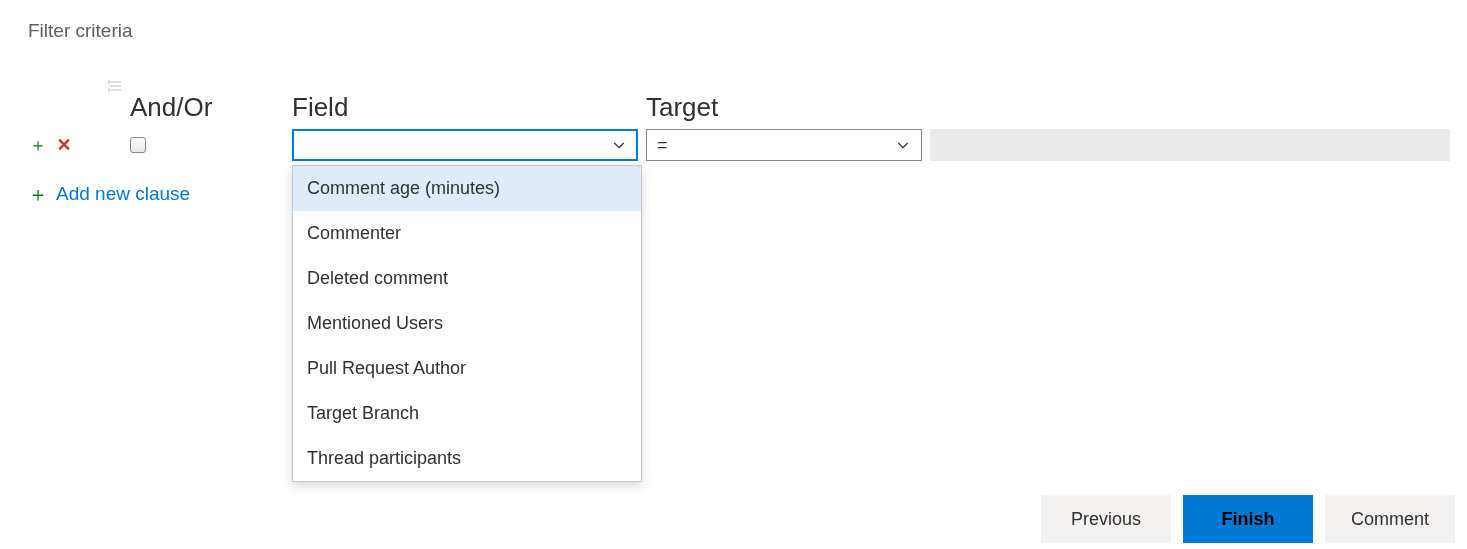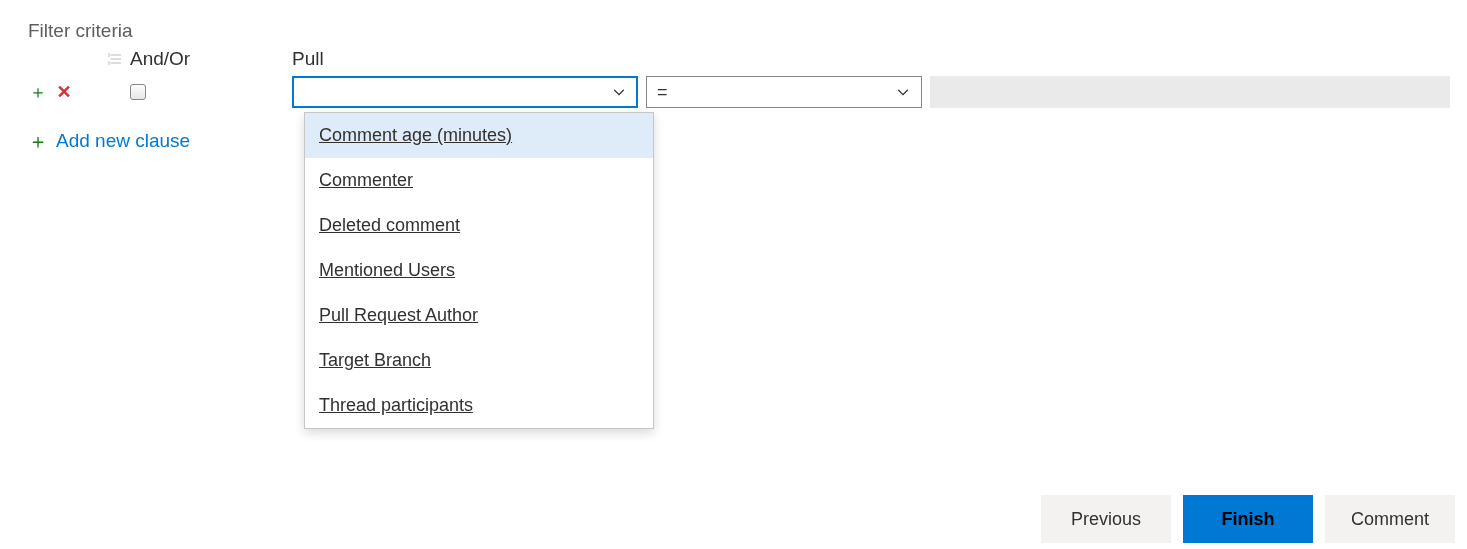--- a/index.html
+++ b/index.html
@@ -32,22 +32,23 @@
     margin-bottom: 6px;
   }
   .col-actions { width: 72px; flex: none; }
   .col-grip    { width: 30px; flex: none; display:flex; justify-content:center; }
   .col-andor   { width: 162px; flex: none; }
   .col-field   { width: 354px; flex: none; }
   .col-oper    { width: 284px; flex: none; }
   .col-value   { width: 520px; flex: none; }
 
   .header-label {
-    font-size: 19px;
+    font-size: 26px;
     color: #323130;
+    margin-top: 44px;
   }
   .data-row {
     display: flex;
     align-items: center;
     margin-bottom: 14px;
   }
 
   .icon-btn {
     width: 20px; height: 20px;
     display: inline-flex;
@@ -173,21 +174,22 @@
             <line x1="2" y1="4" x2="14" y2="4"></line>
             <line x1="2" y1="8" x2="14" y2="8"></line>
             <line x1="2" y1="12" x2="14" y2="12"></line>
             <rect x="0.5" y="2.5" width="3" height="11" fill="#fff" stroke="none"></rect>
             <line x1="2" y1="2" x2="2" y2="6"></line>
             <line x1="2" y1="10" x2="2" y2="14"></line>
           </svg>
         </span>
       </div>
       <div class="col-andor header-label">And/Or</div>
-      <div class="col-value header-label">Pull</div>
+      <div class="col-field header-label">Field</div>
+      <div class="col-value header-label">Target</div>
     </div>
 
     <div class="data-row">
       <div class="col-actions" style="display:flex;align-items:center;">
         <span class="icon-btn">
           <span class="plus-icon">＋</span>
         </span>
         <span class="icon-btn">
           <span class="x-icon">✕</span>
         </span>
@@ -198,21 +200,21 @@
       </div>
       <div class="col-field" style="position:relative;">
         <div class="combo focused" style="width:346px;">
           <span class="combo-text"></span>
           <span class="chevron">
             <svg viewBox="0 0 16 16" fill="none" stroke-width="1.4" stroke-linecap="round">
                 <polyline points="3,6 8,11 13,6"></polyline>
               </svg>
           </span>
         </div>
-        <div id="field-dropdown" class="dropdown" style="left:12px; top:36px; width:350px;text-decoration:underline;">
+        <div id="field-dropdown" class="dropdown" style="left:0; top:36px; width:350px;">
             <div class="dropdown-item highlight">Comment age (minutes)</div>
             <div class="dropdown-item">Commenter</div>
             <div class="dropdown-item">Deleted comment</div>
             <div class="dropdown-item">Mentioned Users</div>
             <div class="dropdown-item">Pull Request Author</div>
             <div class="dropdown-item">Target Branch</div>
             <div class="dropdown-item">Thread participants</div>
           </div>
       </div>
       <div class="col-oper">

